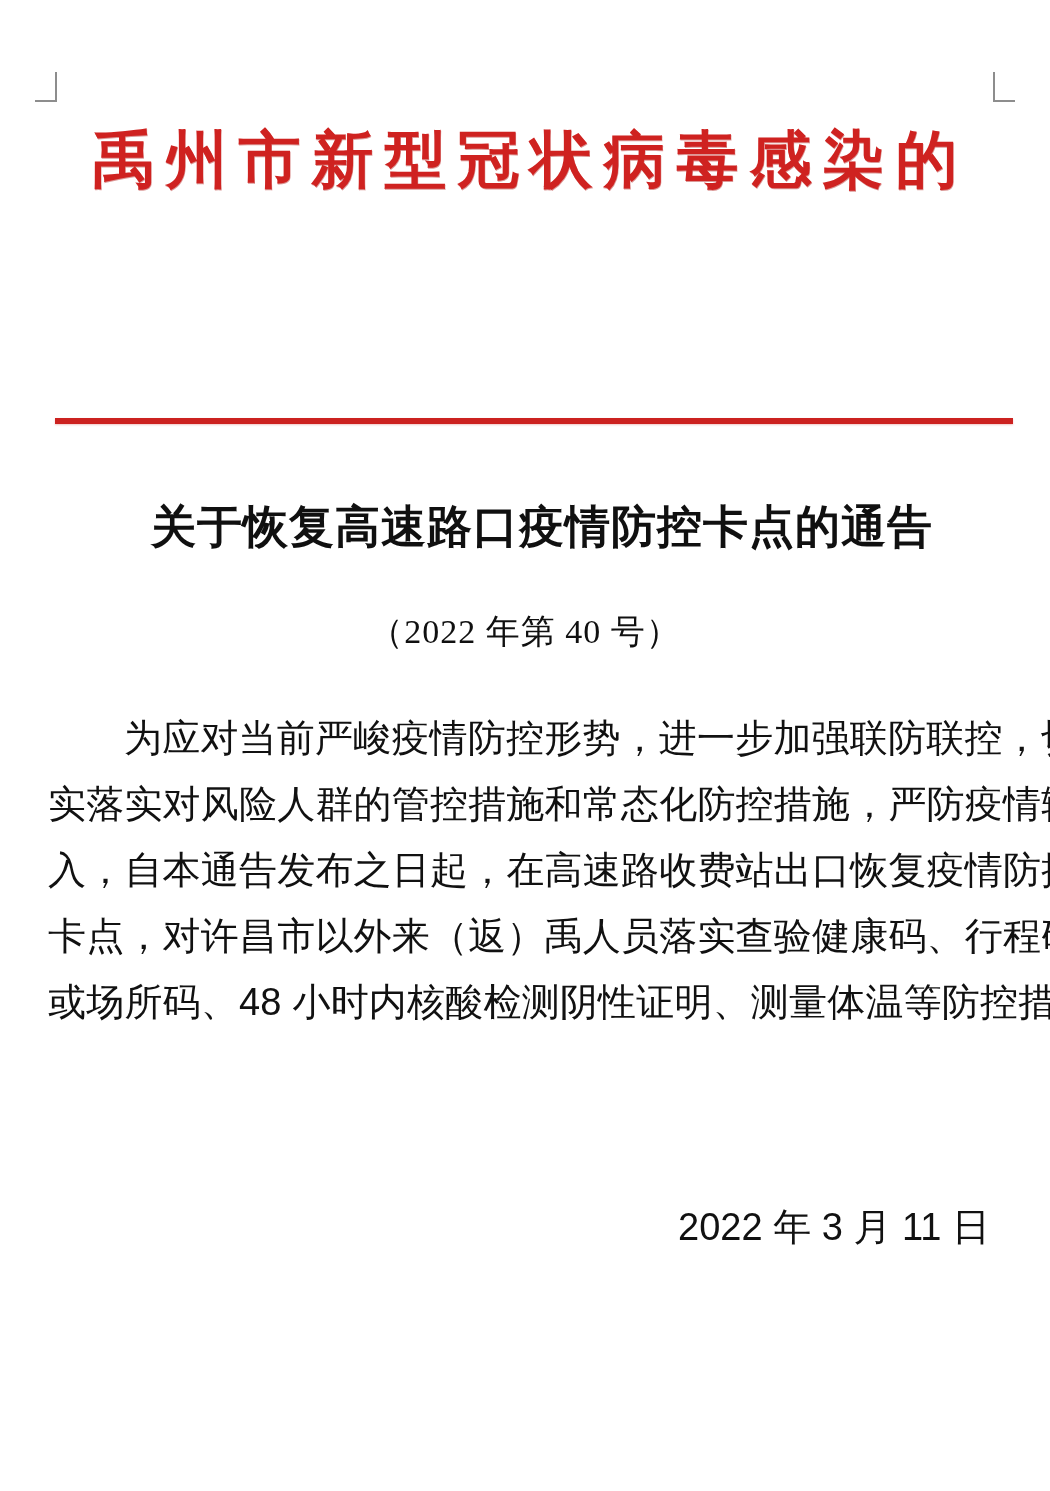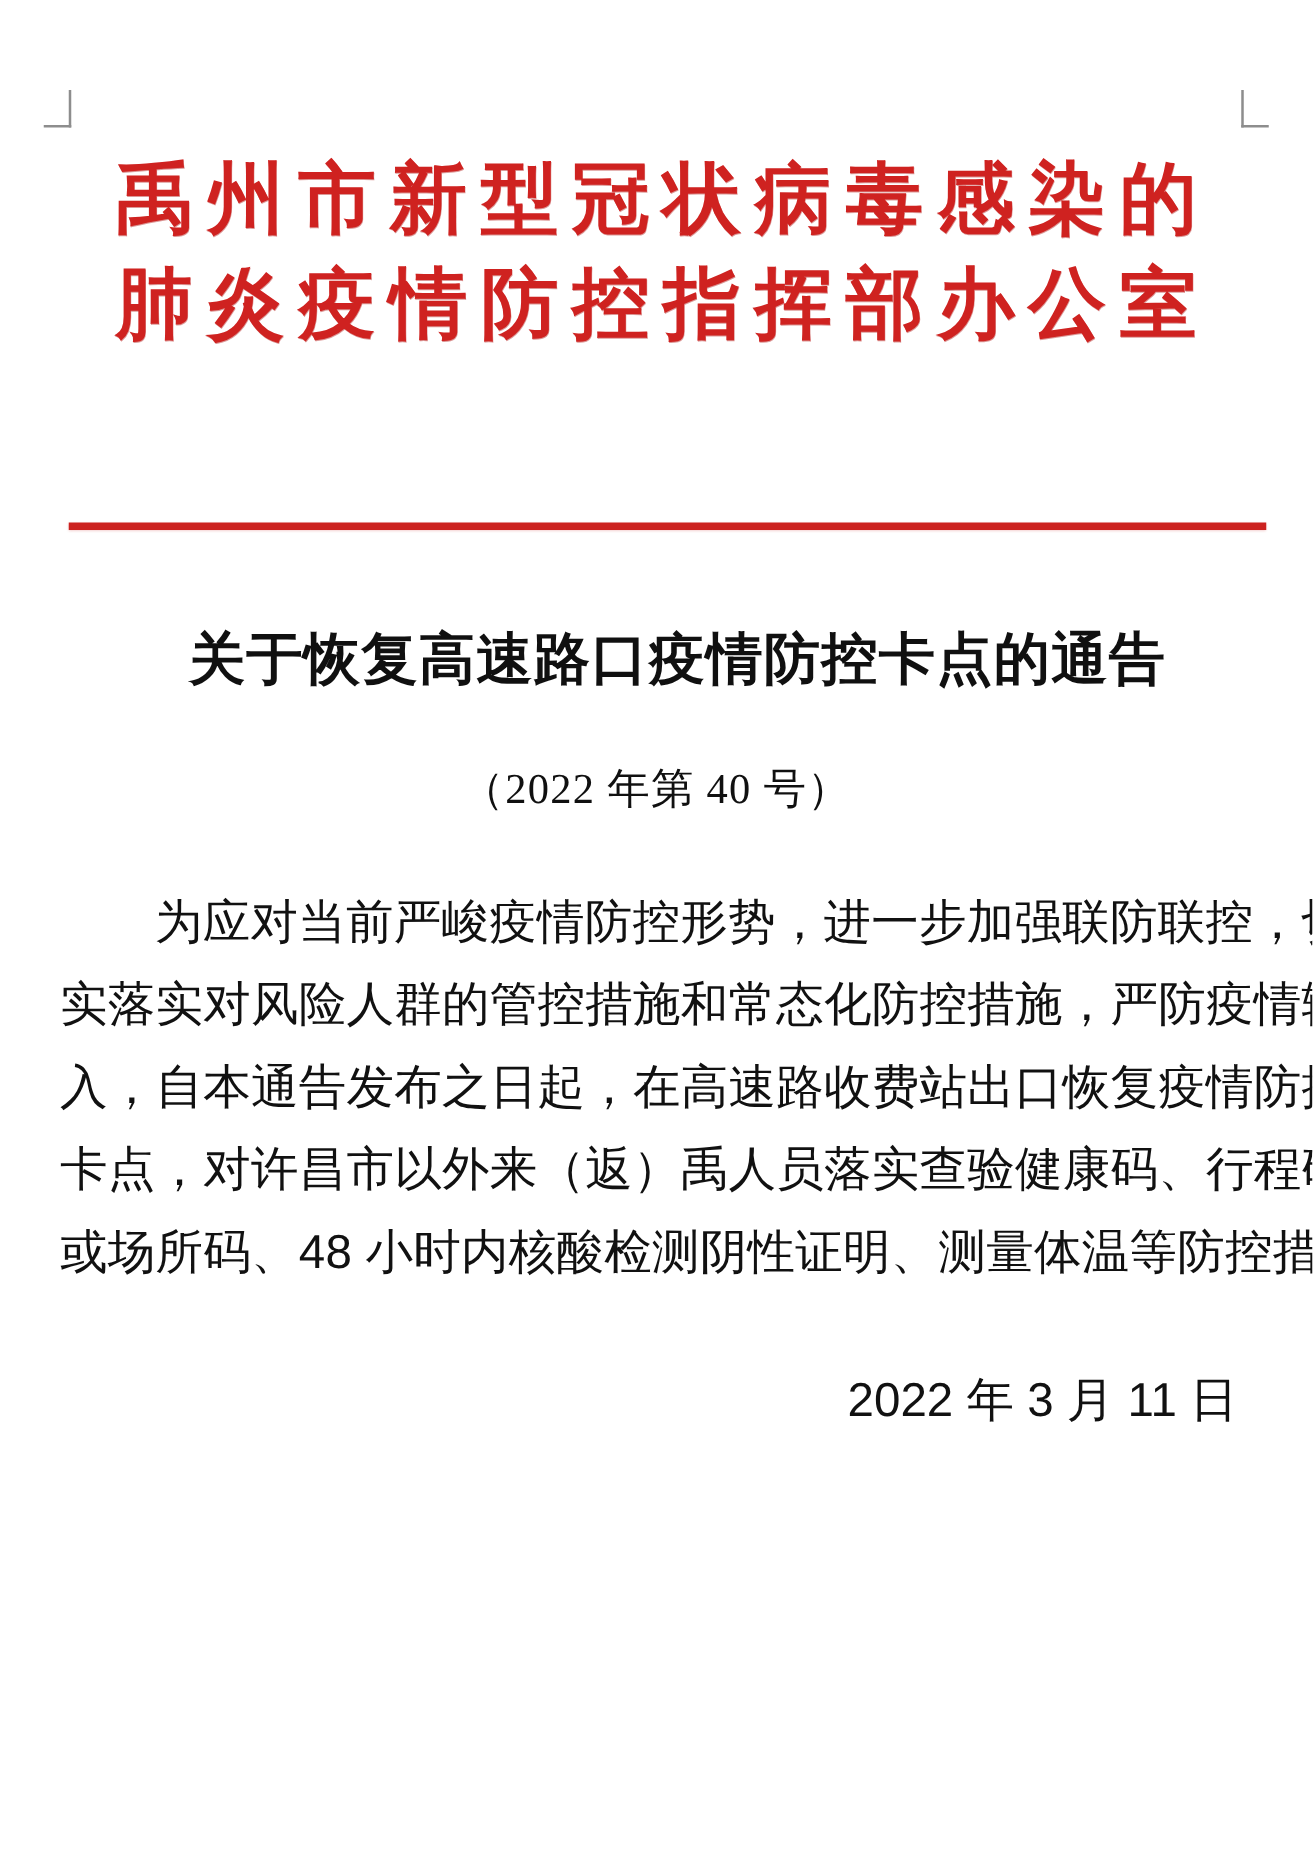--- a/index.html
+++ b/index.html
@@ -113,42 +113,41 @@
     letter-spacing: 0.2px;
   }
   .body-line.indent {
     text-indent: 76px;
   }
 
   
   .sign-date {
     position: absolute;
     left: 48px;
-    top: 1093px;
+    top: 1199px;
     width: 960px;
     text-align: right;
     padding-right: 18px;
     box-sizing: border-box;
     font-size: 38px;
     line-height: 56px;
     color: #111111;
     white-space: nowrap;
   }
 </style>
 </head>
 <body>
 
 <div id="page">
 
   <div class="corner-mark tl"></div>
   <div class="corner-mark tr"></div>
 
   <div class="masthead">
     <div class="masthead-line">禹州市新型冠状病毒感染的</div>
-    <div class="masthead-line">肺炎疫情防控指挥部办公室</div>
   </div>
 
   <div class="red-rule"></div>
 
   <div class="doc-title">关于恢复高速路口疫情防控卡点的通告</div>
   <div class="doc-number">（2022 年第 40 号）</div>
 
   <div class="body-block">
     <div class="body-line indent">为应对当前严峻疫情防控形势，进一步加强联防联控，切</div>
     <div class="body-line">实落实对风险人群的管控措施和常态化防控措施，严防疫情输</div>

